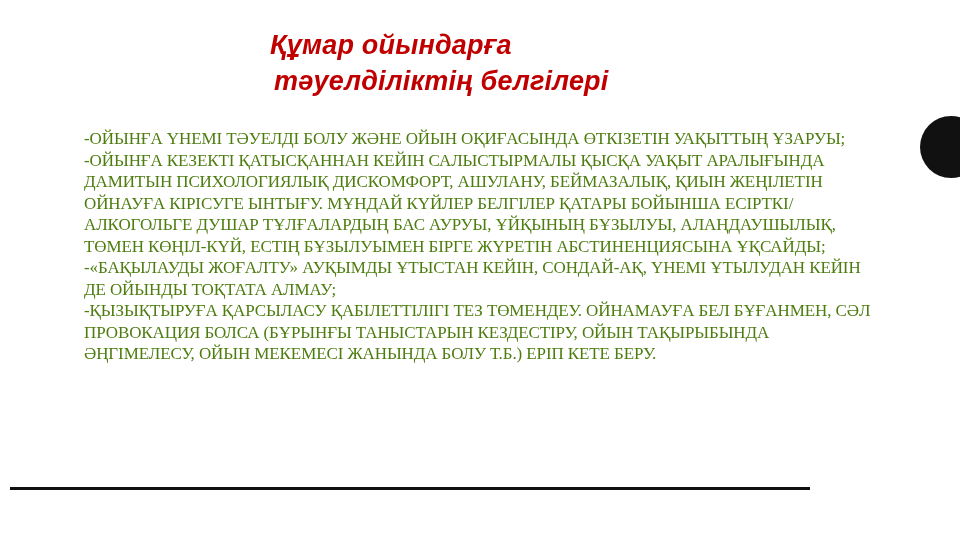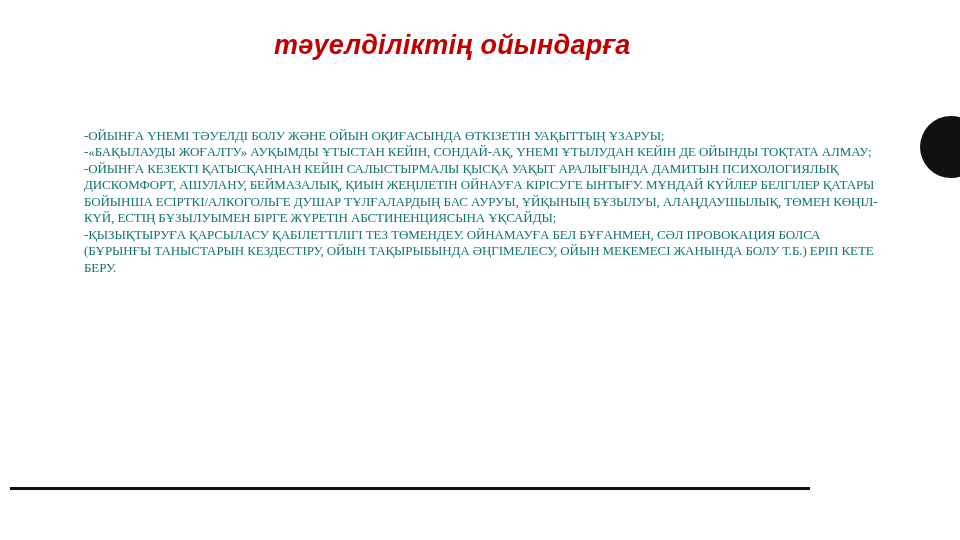--- a/index.html
+++ b/index.html
@@ -44,23 +44,23 @@
   .title-line.second {
     padding-left: 4px;
   }
 
   
   .body-text {
     position: absolute;
     left: 84px;
     top: 128px;
     width: 800px;
-    color: #0f766e;
+    color: #4d7c0f;
     font-family: "Liberation Serif", serif;
-    font-size: 13px;
+    font-size: 17px;
     line-height: 1.265;
     text-align: left;
     letter-spacing: -0.1px;
   }
   .body-text p {
     margin: 0;
     padding: 0;
     text-transform: uppercase;
   }
 
@@ -84,26 +84,27 @@
     height: 3px;
     background: #111111;
   }
 </style>
 </head>
 <body>
 
 <div class="slide">
 
   <div class="title">
-    <span class="title-line second">тәуелділіктің ойындарға</span>
+    <span class="title-line first">Құмар ойындарға</span>
+    <span class="title-line second">тәуелділіктің белгілері</span>
   </div>
 
   <div class="body-text">
     <p>-ОЙЫНҒА ҮНЕМІ ТӘУЕЛДІ БОЛУ ЖӘНЕ ОЙЫН ОҚИҒАСЫНДА ӨТКІЗЕТІН УАҚЫТТЫҢ ҰЗАРУЫ;</p>
+    <p>-ОЙЫНҒА КЕЗЕКТІ ҚАТЫСҚАННАН КЕЙІН САЛЫСТЫРМАЛЫ ҚЫСҚА УАҚЫТ АРАЛЫҒЫНДА ДАМИТЫН ПСИХОЛОГИЯЛЫҚ ДИСКОМФОРТ, АШУЛАНУ, БЕЙМАЗАЛЫҚ, ҚИЫН ЖЕҢІЛЕТІН  ОЙНАУҒА КІРІСУГЕ  ЫНТЫҒУ. МҰНДАЙ КҮЙЛЕР БЕЛГІЛЕР ҚАТАРЫ БОЙЫНША ЕСІРТКІ/АЛКОГОЛЬГЕ ДУШАР ТҰЛҒАЛАРДЫҢ БАС АУРУЫ, ҰЙҚЫНЫҢ БҰЗЫЛУЫ, АЛАҢДАУШЫЛЫҚ, ТӨМЕН КӨҢІЛ-КҮЙ, ЕСТІҢ БҰЗЫЛУЫМЕН БІРГЕ ЖҮРЕТІН АБСТИНЕНЦИЯСЫНА ҰҚСАЙДЫ;</p>
     <p>-«БАҚЫЛАУДЫ ЖОҒАЛТУ» АУҚЫМДЫ ҰТЫСТАН КЕЙІН, СОНДАЙ-АҚ, ҮНЕМІ ҰТЫЛУДАН КЕЙІН ДЕ ОЙЫНДЫ ТОҚТАТА АЛМАУ;</p>
-    <p>-ОЙЫНҒА КЕЗЕКТІ ҚАТЫСҚАННАН КЕЙІН САЛЫСТЫРМАЛЫ ҚЫСҚА УАҚЫТ АРАЛЫҒЫНДА ДАМИТЫН ПСИХОЛОГИЯЛЫҚ ДИСКОМФОРТ, АШУЛАНУ, БЕЙМАЗАЛЫҚ, ҚИЫН ЖЕҢІЛЕТІН  ОЙНАУҒА КІРІСУГЕ  ЫНТЫҒУ. МҰНДАЙ КҮЙЛЕР БЕЛГІЛЕР ҚАТАРЫ БОЙЫНША ЕСІРТКІ/АЛКОГОЛЬГЕ ДУШАР ТҰЛҒАЛАРДЫҢ БАС АУРУЫ, ҰЙҚЫНЫҢ БҰЗЫЛУЫ, АЛАҢДАУШЫЛЫҚ, ТӨМЕН КӨҢІЛ-КҮЙ, ЕСТІҢ БҰЗЫЛУЫМЕН БІРГЕ ЖҮРЕТІН АБСТИНЕНЦИЯСЫНА ҰҚСАЙДЫ;</p>
     <p>-ҚЫЗЫҚТЫРУҒА ҚАРСЫЛАСУ ҚАБІЛЕТТІЛІГІ ТЕЗ ТӨМЕНДЕУ. ОЙНАМАУҒА БЕЛ БҰҒАНМЕН, СӘЛ ПРОВОКАЦИЯ БОЛСА (БҰРЫНҒЫ ТАНЫСТАРЫН КЕЗДЕСТІРУ, ОЙЫН ТАҚЫРЫБЫНДА ӘҢГІМЕЛЕСУ, ОЙЫН МЕКЕМЕСІ ЖАНЫНДА БОЛУ Т.Б.) ЕРІП КЕТЕ БЕРУ.</p>
   </div>
 
   <div class="corner-dot"></div>
   <div class="bottom-rule"></div>
 
 </div>
 
 </body></html>

